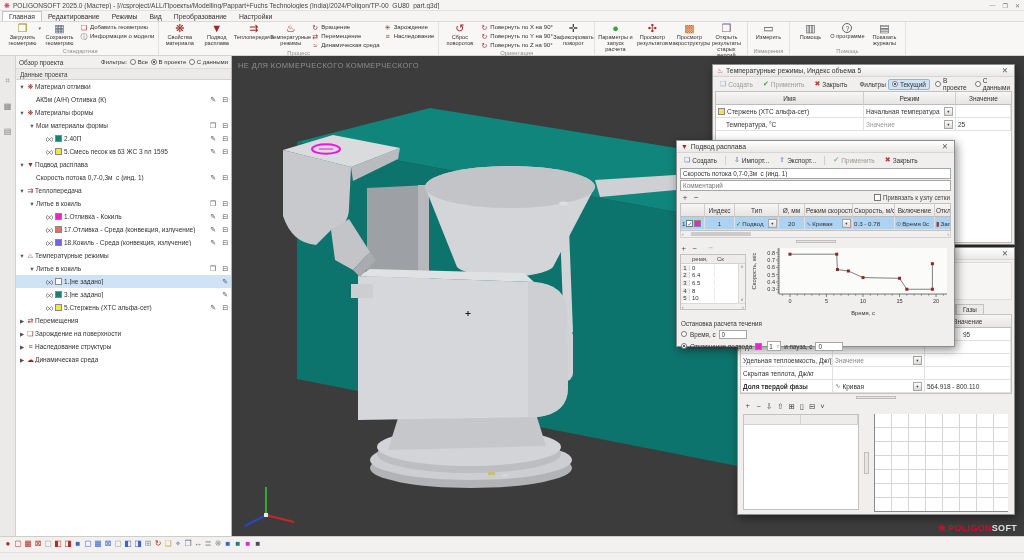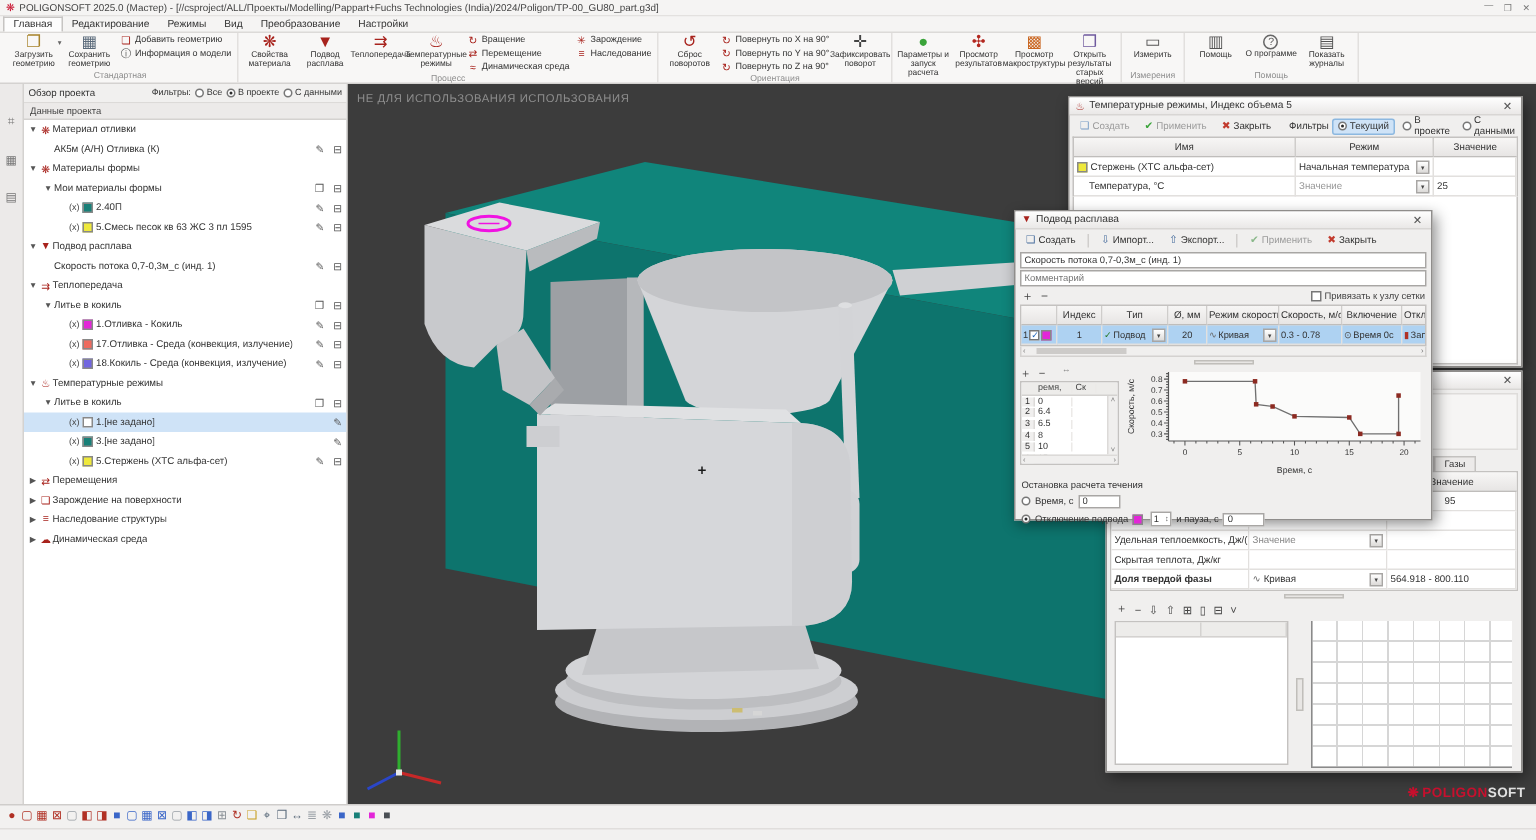--- a/index.html
+++ b/index.html
@@ -547,21 +547,21 @@
 
       <path d="M236,255 l0,5 M233.5,257.5 l5,0" stroke="#1a1a1a" stroke-width="1"></path>
 
       <g>
         <line x1="34" y1="459" x2="34" y2="431" stroke="#2fae2f" stroke-width="2"></line>
         <line x1="34" y1="459" x2="62" y2="466" stroke="#c62828" stroke-width="2"></line>
         <line x1="34" y1="459" x2="13" y2="470" stroke="#2a46c8" stroke-width="2"></line>
         <rect x="32" y="457" width="4" height="4" fill="#e8e8e8"></rect>
       </g>
     </svg>
-    <div class="watermark">НЕ ДЛЯ ИСПОЛЬЗОВАНИЯ ИСПОЛЬЗОВАНИЯ</div>
+    <div class="watermark">НЕ ДЛЯ КОММЕРЧЕСКОГО КОММЕРЧЕСКОГО</div>
     <div class="vlogo">
       <span class="ic">❋</span>
       <span class="p1">POLIGON</span>
         <span class="p2">SOFT</span>
     </div>
   </div>
 
   <div class="dlg" style="left:712px;top:64px;width:303px;height:181px;z-index:10">
     <div class="dtitle">
       <span style="color:#a8231d">♨</span>

